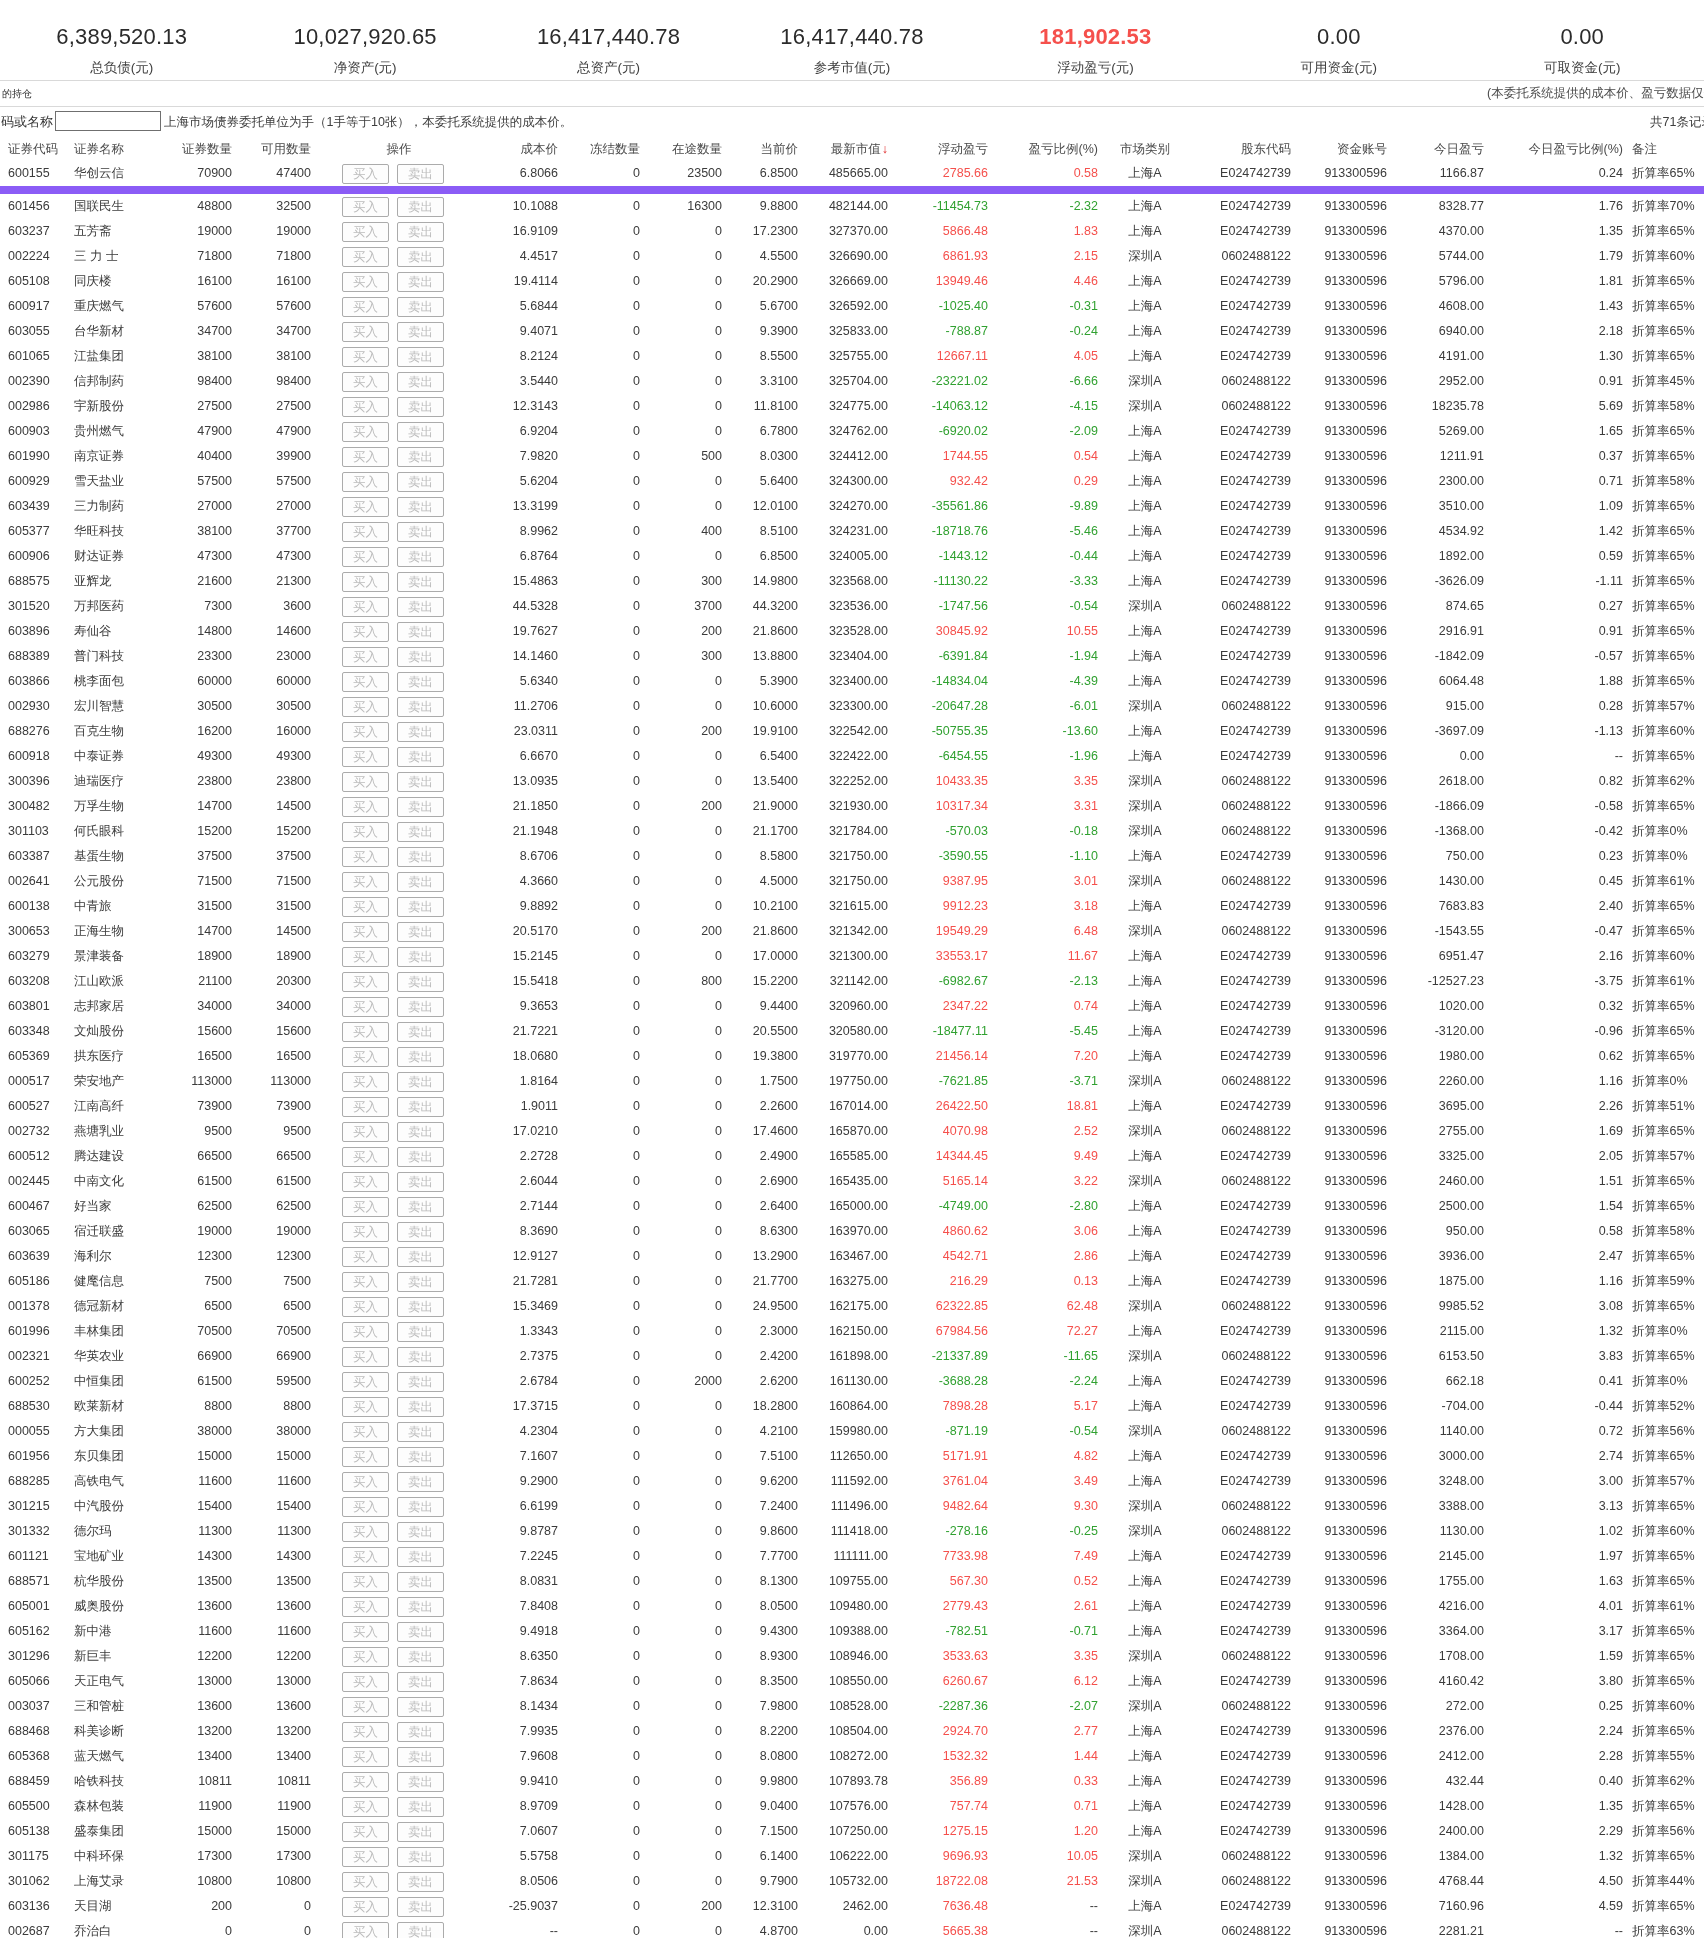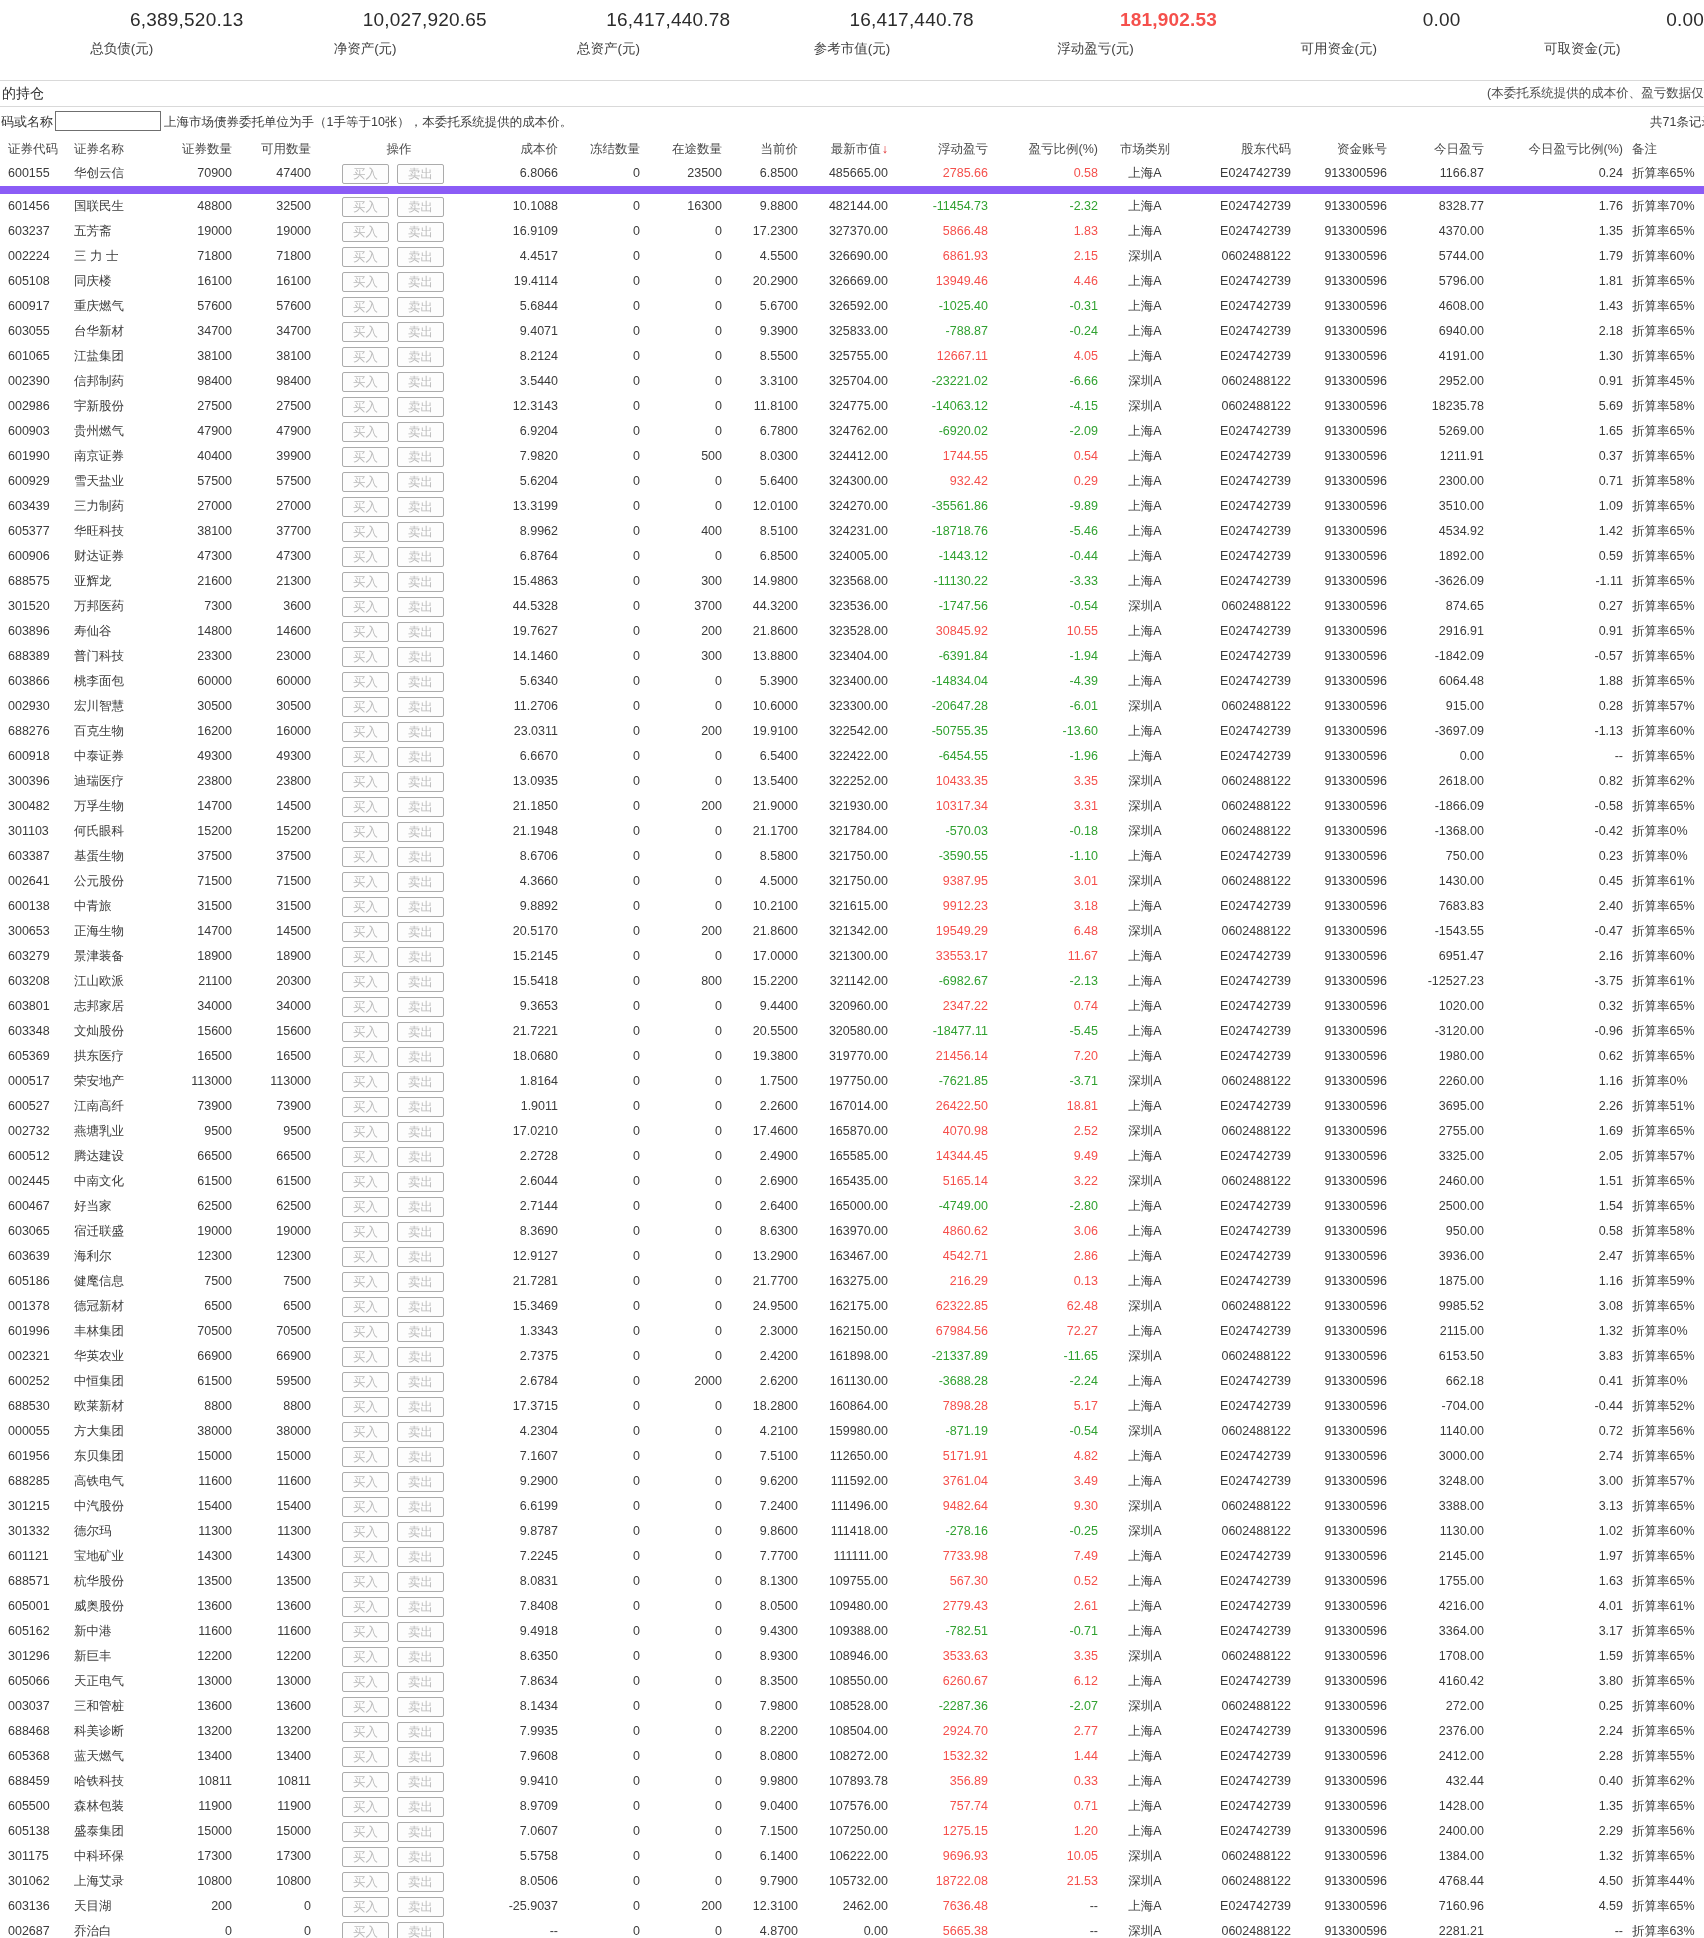--- a/index.html
+++ b/index.html
@@ -4,26 +4,26 @@
 <style>
   html,body{margin:0;padding:0;}
   body{
     width:1704px;height:1938px;overflow:hidden;background:#ffffff;
     font-family:"Liberation Sans","DejaVu Sans",sans-serif;color:#3b3b3b;
     -webkit-font-smoothing:antialiased;
   }
   
   .summary{display:flex;width:1704px;height:81px;border-bottom:1px solid #d9d9d9;box-sizing:border-box;}
   .sum-cell{flex:1;text-align:center;}
-  .sum-value{margin-top:9px;font-size:19px;color:#2b2b2b;letter-spacing:0.2px;text-align:right;}
+  .sum-value{margin-top:24px;font-size:22px;color:#2b2b2b;letter-spacing:0.2px;}
   .sum-value.red{color:#f5504c;font-weight:bold;}
   .sum-label{margin-top:9px;font-size:13.5px;color:#3f3f3f;}
   
   .holdings-bar{position:relative;width:1704px;height:26px;border-bottom:1px solid #d9d9d9;box-sizing:border-box;overflow:hidden;}
-  .holdings-title{position:absolute;left:2px;top:0;line-height:25px;font-size:14px;color:#333;white-space:nowrap;}
+  .holdings-title{position:absolute;left:2px;top:0;line-height:25px;font-size:10px;color:#333;white-space:nowrap;}
   .disclaimer{position:absolute;left:1487px;top:0;line-height:25px;font-size:12.5px;color:#4a4a4a;white-space:nowrap;}
   
   .filter-row{position:relative;width:1704px;height:30px;overflow:hidden;padding-left:19px;}
   .filter-label{position:absolute;left:1px;top:0;line-height:30px;font-size:13px;color:#333;white-space:nowrap;}
   .filter-input{position:absolute;left:55px;top:4px;width:98px;height:18px;border:1px solid #6f6f6f;background:#fff;font-size:12.5px;padding:0 3px;box-sizing:content-box;}
   .filter-note{position:absolute;left:164px;top:0;line-height:30px;font-size:12.5px;color:#3d3d3d;white-space:nowrap;}
   .record-count{position:absolute;left:1650px;top:0;line-height:30px;font-size:12.5px;color:#3d3d3d;white-space:nowrap;}
   
   table{width:1704px;table-layout:fixed;border-collapse:collapse;}
   th,td{padding:0;margin:0;white-space:nowrap;overflow:hidden;font-size:12.5px;font-weight:normal;height:25px;line-height:25px;box-sizing:border-box;}

